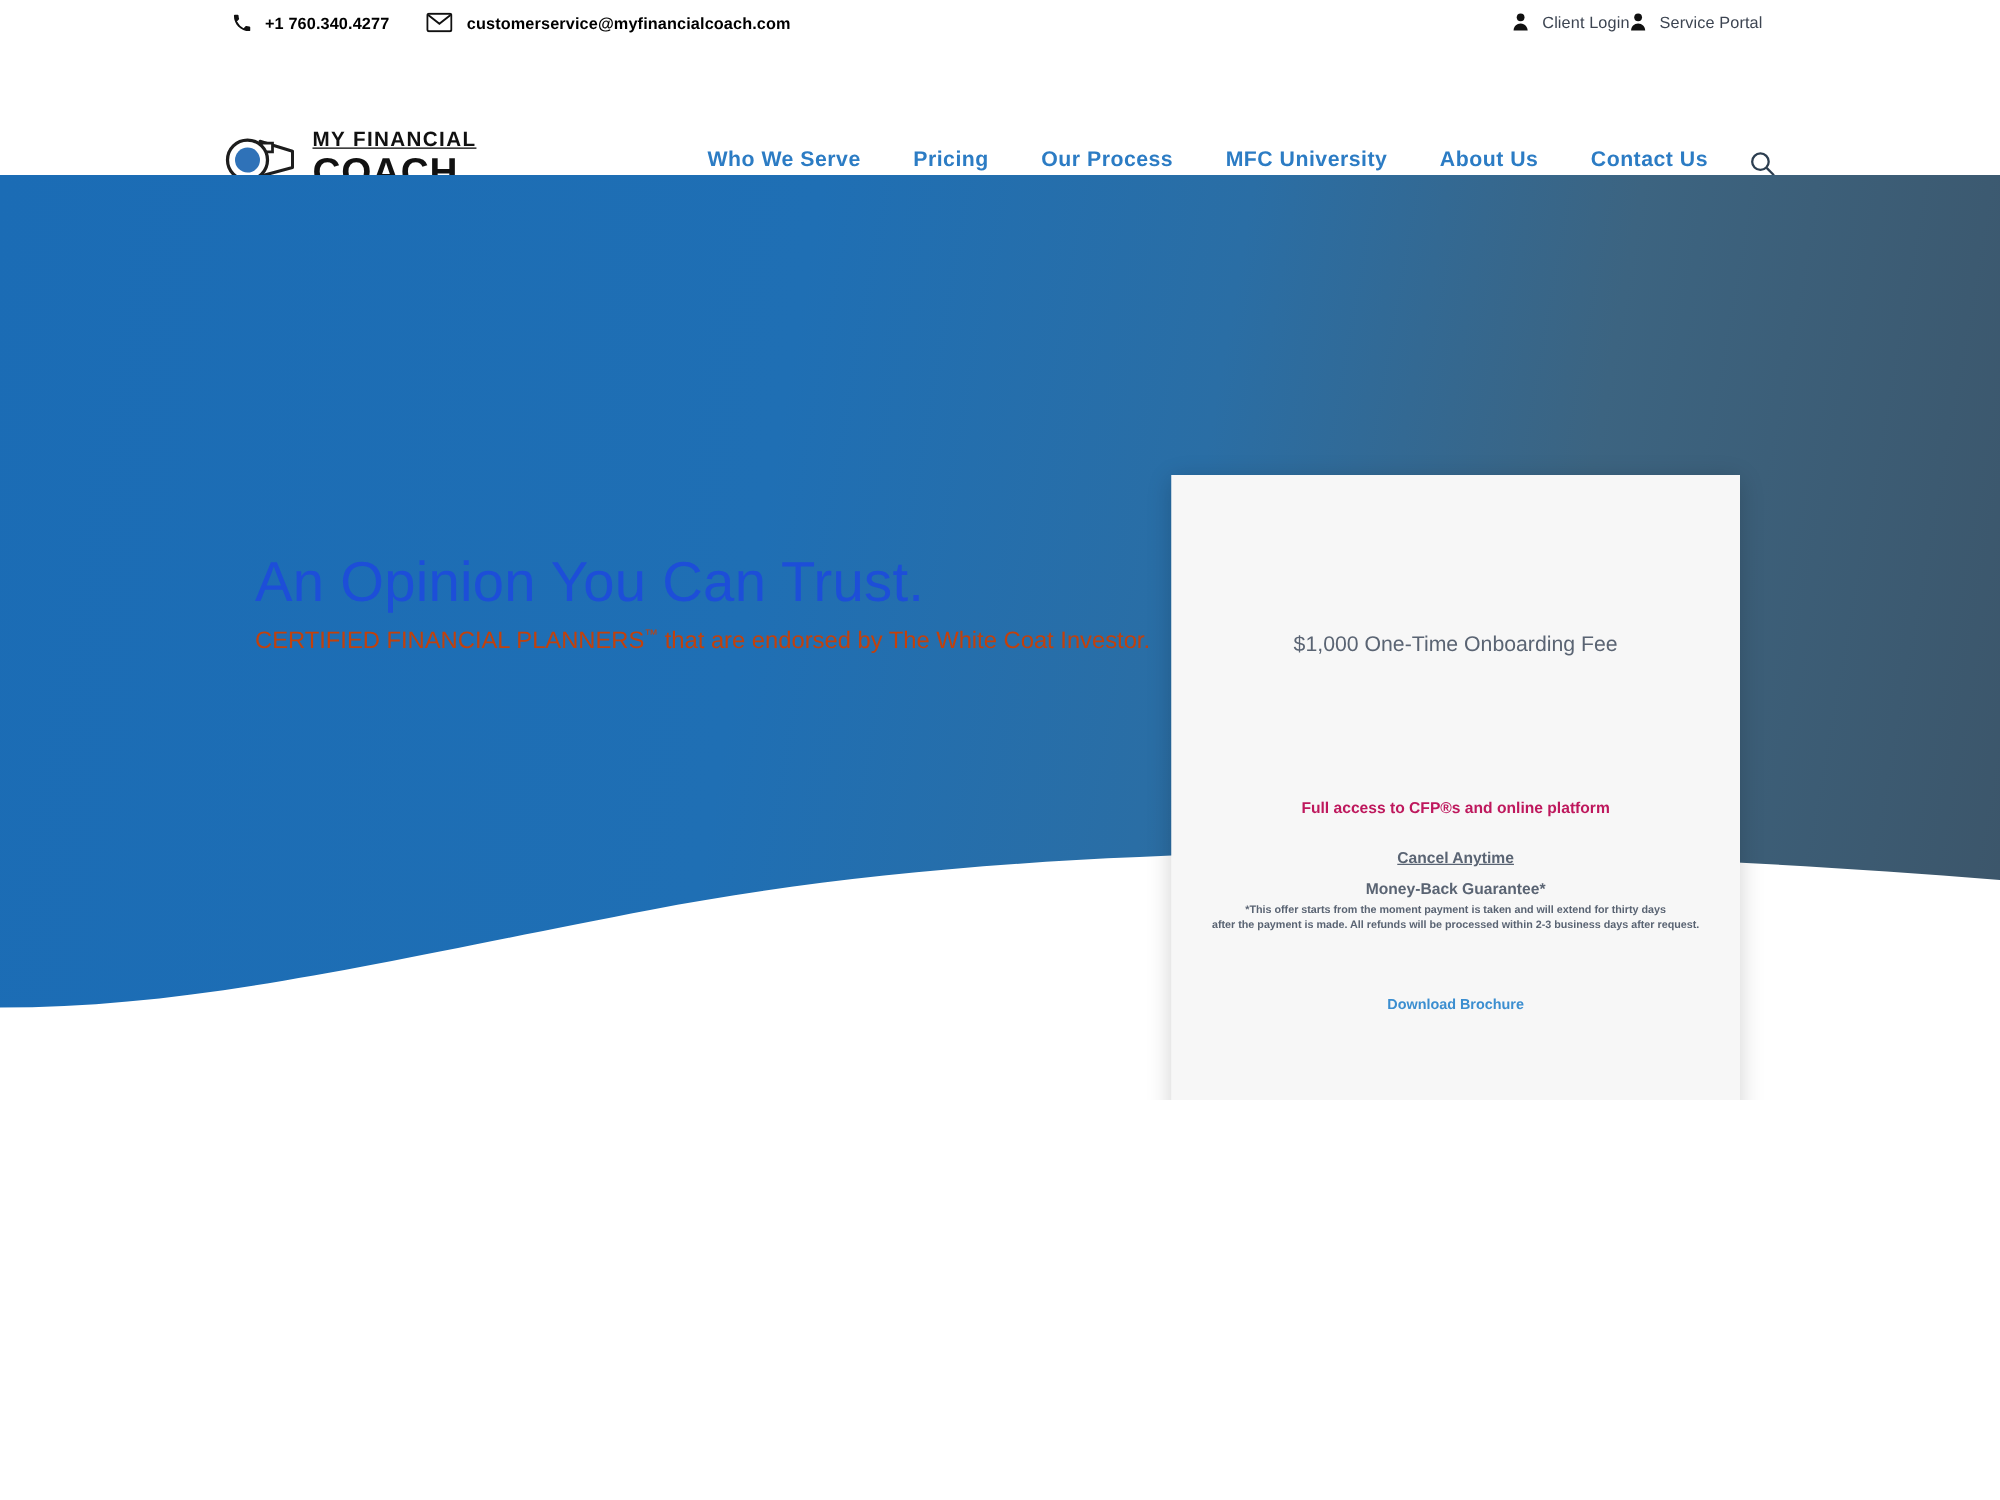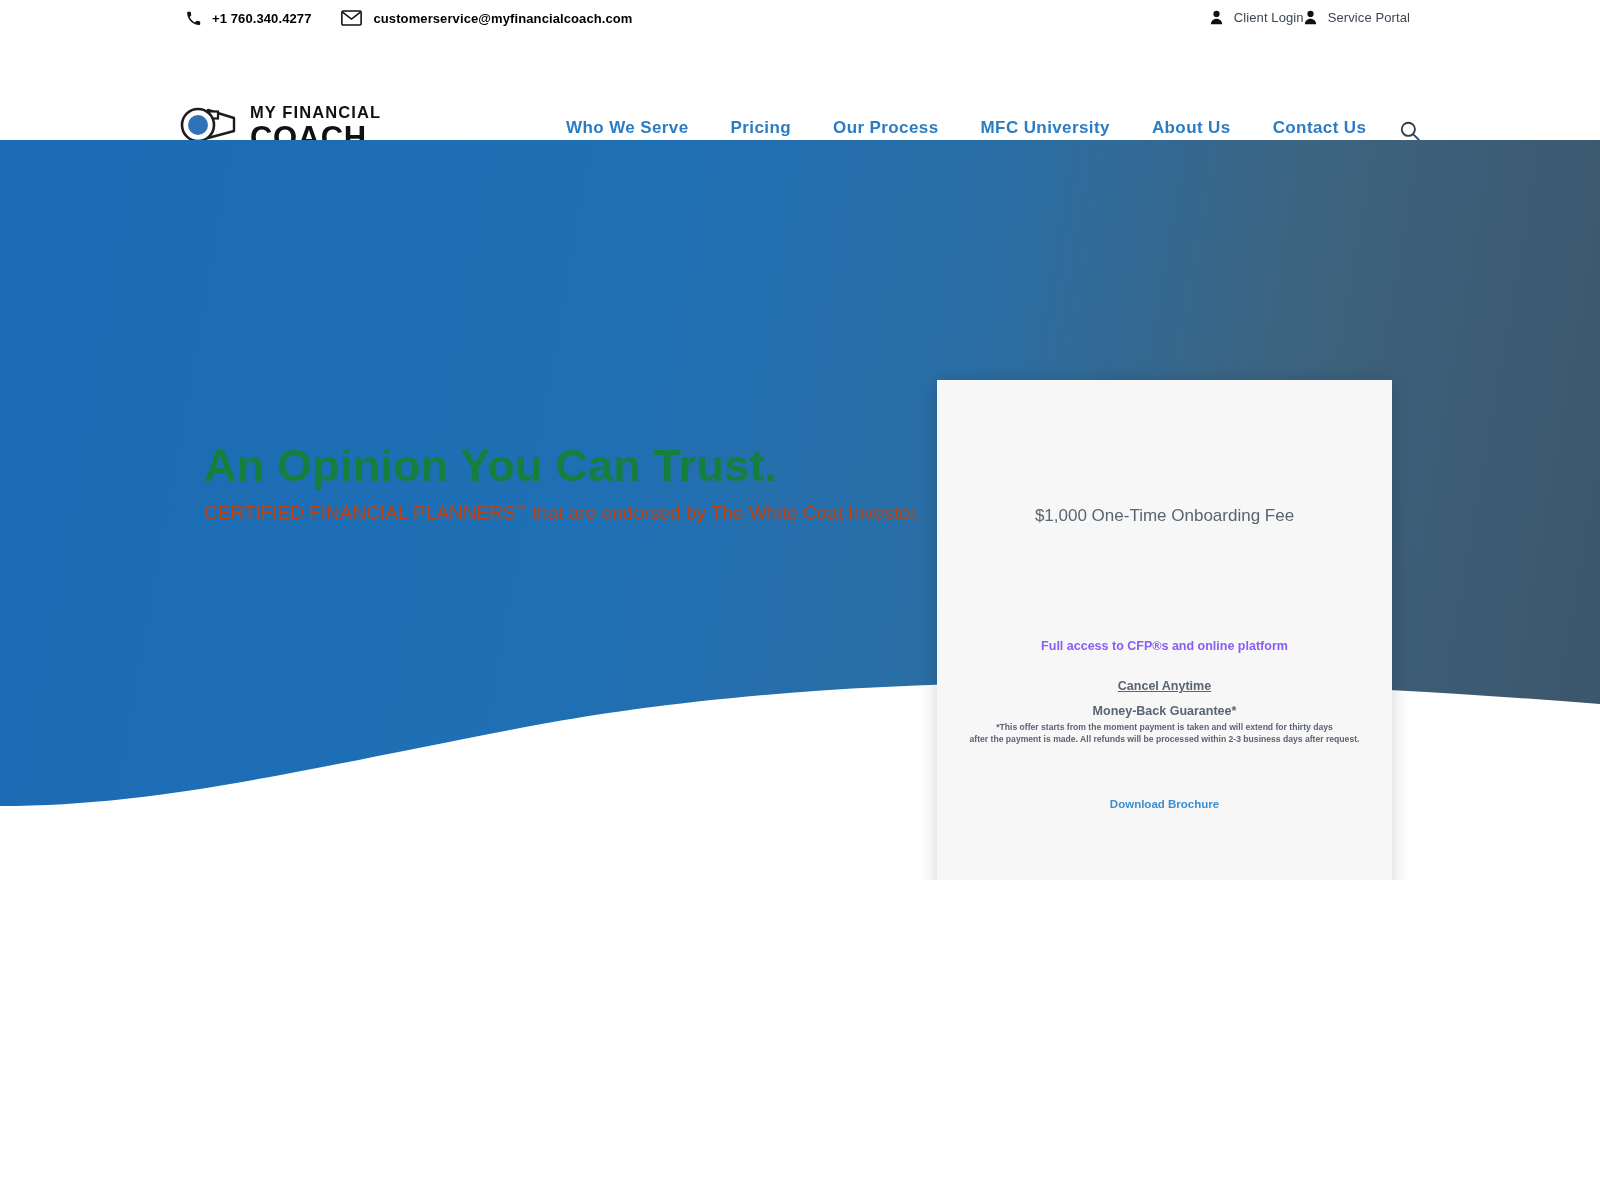--- a/index.html
+++ b/index.html
@@ -10,45 +10,45 @@
   .topbar { position:relative; height:40px; width:1600px; }
   .topbar-left { position:absolute; left:186px; top:10px; display:flex; align-items:center; gap:30px; }
   .tb-item { display:flex; align-items:center; gap:11px; }
   .tb-item .lbl { font-size:13px; font-weight:bold; color:#000000; letter-spacing:.1px; }
   .topbar-right { position:absolute; right:190px; top:10px; display:flex; align-items:center; }
   .topbar-right .lbl { font-size:13px; color:#3d4552; font-weight:400; }
   .ico { display:inline-flex; align-items:center; justify-content:center; }
 
   
   .header { position:relative; height:100px; width:1600px; background:#fff; }
-  .logo { position:absolute; left:178px; top:64px; display:flex; align-items:flex-start; gap:10px; }
+  .logo { position:absolute; left:178px; top:64px; display:flex; align-items:center; gap:10px;text-decoration:underline; }
   .logo-txt { line-height:1; }
   .logo-txt .l1 { font-size:16.5px; font-weight:bold; letter-spacing:1.1px; color:#111; display:block; }
   .logo-txt .l2 { font-size:31px; font-weight:bold; letter-spacing:.6px; color:#111; display:block; margin-top:1px; }
   .nav { position:absolute; left:566px; top:78px; display:flex; align-items:center; gap:42px; }
   .nav a { font-size:17px; font-weight:bold; color:#2c7cc4; text-decoration:none; letter-spacing:.4px; white-space:nowrap; }
   .search-btn { position:absolute; left:1399px; top:80px; width:22px; height:22px; cursor:pointer; }
 
   
   .hero { position:relative; width:1600px; height:740px; overflow:hidden; }
   .hero-bg { position:absolute; inset:0; background:linear-gradient(100deg,#1b6cb5 0%,#1f6fb4 38%,#2a6ea5 58%,#3c6481 76%,#3c5569 100%); }
   .hero-wave { position:absolute; left:0; bottom:0; width:1600px; height:260px; }
   .hero-inner { position:absolute; left:0; top:0; width:1600px; height:740px; }
-  .hero-title { position:absolute; left:204px; top:300px; font-size:45px; font-weight:bold; color:#15803d; letter-spacing:.2px; }
+  .hero-title { position:absolute; left:204px; top:300px; font-size:45px; font-weight:normal; color:#1d4ed8; letter-spacing:.2px; }
   .hero-sub { position:absolute; left:204px; top:362px; font-size:19px; color:#c2410c; font-weight:400; }
   .hero-sub sup { font-size:11px; vertical-align:super; }
   .cta { position:absolute; left:204px; top:423px; width:212px; height:64px; background:#ffffff; border:none; border-radius:34px;
          font-size:16px; font-weight:bold; color:#4a5568; letter-spacing:1.6px; cursor:pointer; font-family:"Liberation Sans",sans-serif; }
 
   
   .card { position:absolute; left:937px; top:240px; width:455px; height:520px; background:#f7f7f7;
           box-shadow:0 3px 18px rgba(0,0,0,.18); text-align:center; }
   .card .price-fee { position:absolute; left:0; right:0; top:126px; font-size:17px; font-weight:normal; color:#5a6473; }
   .card .price-month { position:absolute; left:0; right:0; top:192px; font-size:25px; font-weight:bold; color:#5a6473; }
-  .card .feat-1 { position:absolute; left:0; right:0; top:259px; font-size:12.5px; font-weight:bold; color:#8b5cf6; }
+  .card .feat-1 { position:absolute; left:0; right:0; top:259px; font-size:12.5px; font-weight:bold; color:#be185d; }
   .card .feat-2 { position:absolute; left:0; right:0; top:299px; font-size:12.5px; font-weight:bold; color:#5a6473;text-decoration:underline; }
   .card .feat-3 { position:absolute; left:0; right:0; top:324px; font-size:12.5px; font-weight:bold; color:#5a6473; }
   .card .fine { position:absolute; left:26px; right:26px; top:341px; font-size:8.6px; font-weight:bold; color:#5a6473; line-height:1.42; }
   .card .dl { position:absolute; left:0; right:0; top:418px; font-size:11.5px; font-weight:bold; color:#3b8ed0; text-decoration:none; cursor:pointer; }
 
   
   .section { position:relative; width:1600px; }
 </style>
 </head>
 <body>

